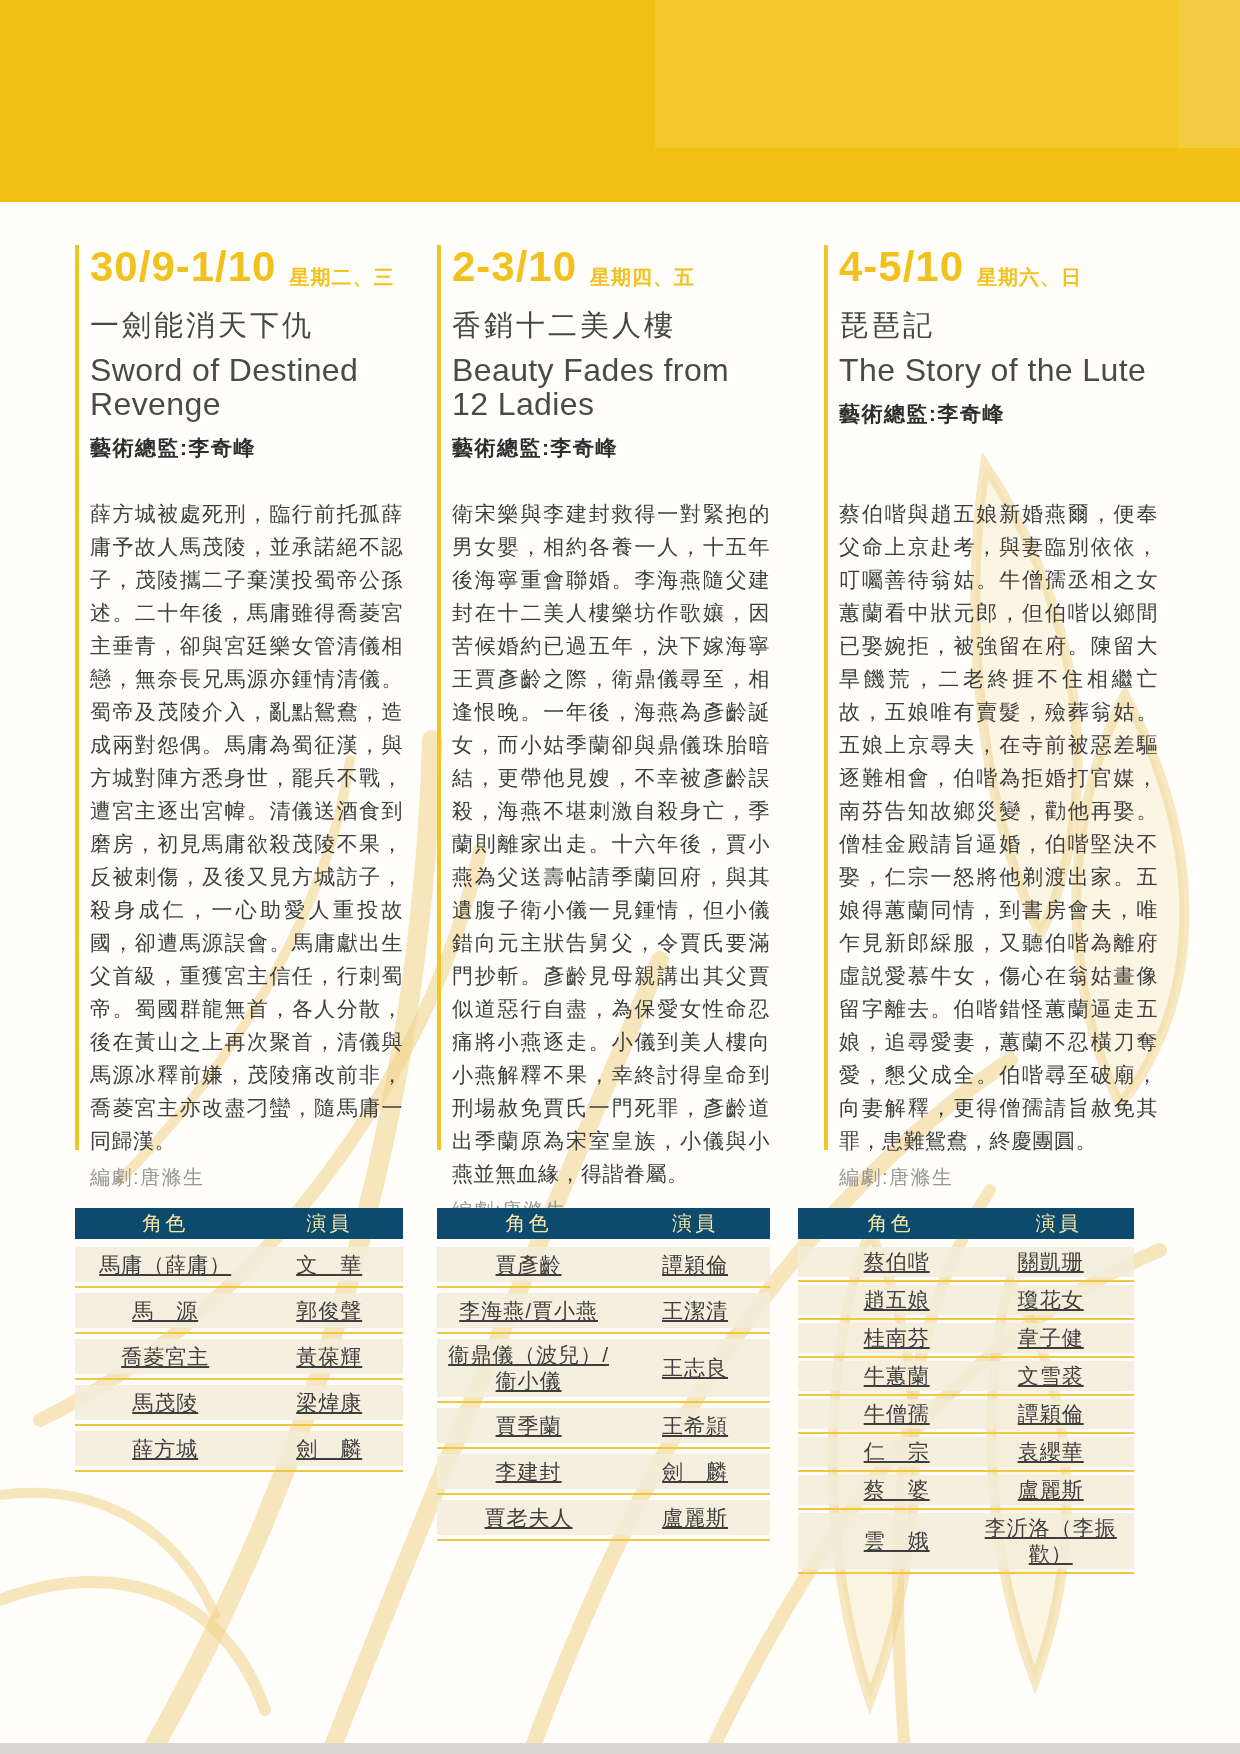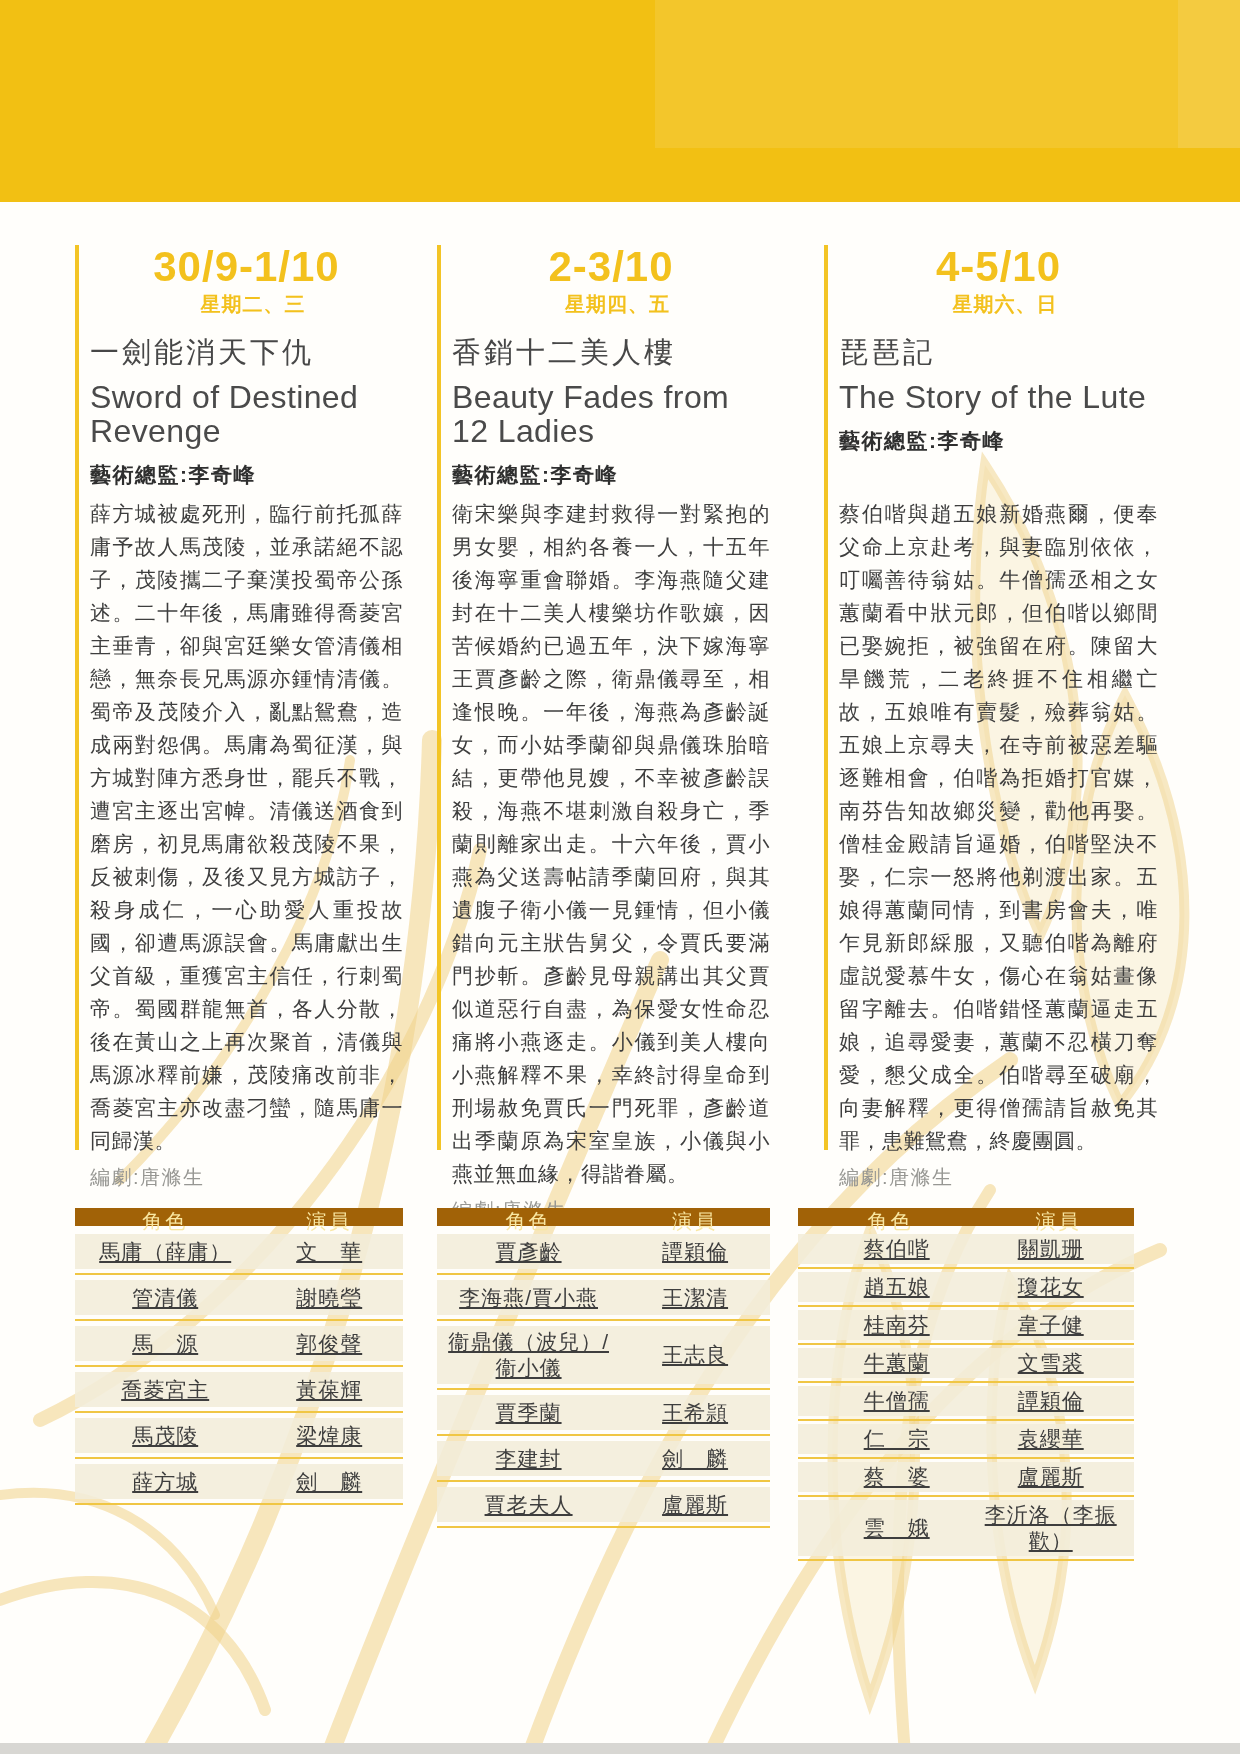--- a/index.html
+++ b/index.html
@@ -16,34 +16,34 @@
   
   .watermark { position:absolute; top:0; left:0; width:1240px; height:1754px; z-index:0; pointer-events:none; }
   
   .show-col { position:absolute; top:243px; z-index:1; }
   .col-1 { left:75px;  width:328px; }
   .col-2 { left:437px; width:333px; }
   .col-3 { left:800px; width:334px;margin-left:24px; }
   .col-rule { position:absolute; left:0; top:2px; width:4px; height:905px; background:#F3C425; }
   .col-inner { margin-left:15px; }
   .head-block { height:254px; }
-  .date-line { display:flex; align-items:center; color:#F3C11D; white-space:nowrap;flex-direction:column; }
+  .date-line { display:flex; align-items:flex-end; color:#F3C11D; white-space:nowrap; }
   .date-num  { font-size:42px; font-weight:600; letter-spacing:1px; }
   .weekday   { font-size:20px; font-weight:700; margin-left:13px; letter-spacing:1px; }
   .title-zh  { margin-top:15px; font-size:29px; color:#474747; letter-spacing:3px; }
   .title-en  { margin-top:7px; font-size:32px; font-weight:300; color:#4A4A4A; line-height:34px; letter-spacing:0.4px; }
   .director  { margin-top:13px; font-size:21px; font-weight:700; color:#2F2F2F; letter-spacing:1.5px; }
   .synopsis  { font-size:21px; line-height:33px; text-align:justify; letter-spacing:0.5px; color:#3E3E3E; }
   .playwright{ margin-top:7px; font-size:20px; color:#979793; letter-spacing:1.5px; }
   
   .cast-table { position:absolute; top:1208px; z-index:1; }
   .tbl-1 { left:75px;  width:328px; }
   .tbl-2 { left:437px; width:333px; }
   .tbl-3 { left:798px; width:336px; }
-  .cast-head { display:flex; align-items:flex-start; background:#a16207; height:18px; margin-bottom:8px; }
+  .cast-head { display:flex; align-items:center; background:#0c4a6e; height:31px; margin-bottom:8px; }
   .cast-head .cell { color:#F9E7A2; font-size:20px; letter-spacing:3px; }
   .cell { text-align:center; }
   .role-cell  { width:55%; }
   .actor-cell { width:45%; }
   .cast-row {
     position:relative; display:flex; align-items:center;
     background:rgba(243,237,218,0.88); min-height:29px; padding:3px 0; margin-bottom:11px;
   }
   .cast-row::after {
     content:""; position:absolute; left:0; right:0; bottom:-6px; height:2px; background:#F0C644;
@@ -138,24 +138,20 @@
   <div class="cast-table tbl-1">
     <div class="cast-head">
       <span class="cell role-cell">角色</span>
       <span class="cell actor-cell">演員</span>
     </div>
     <div class="cast-row">
       <span class="cell role-cell">馬庸（薛庸）</span>
       <span class="cell actor-cell">文　華</span>
     </div>
     <div class="cast-row">
-      <span class="cell role-cell">管清儀</span>
-      <span class="cell actor-cell">謝曉瑩</span>
-    </div>
-    <div class="cast-row">
       <span class="cell role-cell">馬　源</span>
       <span class="cell actor-cell">郭俊聲</span>
     </div>
     <div class="cast-row">
       <span class="cell role-cell">喬菱宮主</span>
       <span class="cell actor-cell">黃葆輝</span>
     </div>
     <div class="cast-row">
       <span class="cell role-cell">馬茂陵</span>
       <span class="cell actor-cell">梁煒康</span>

